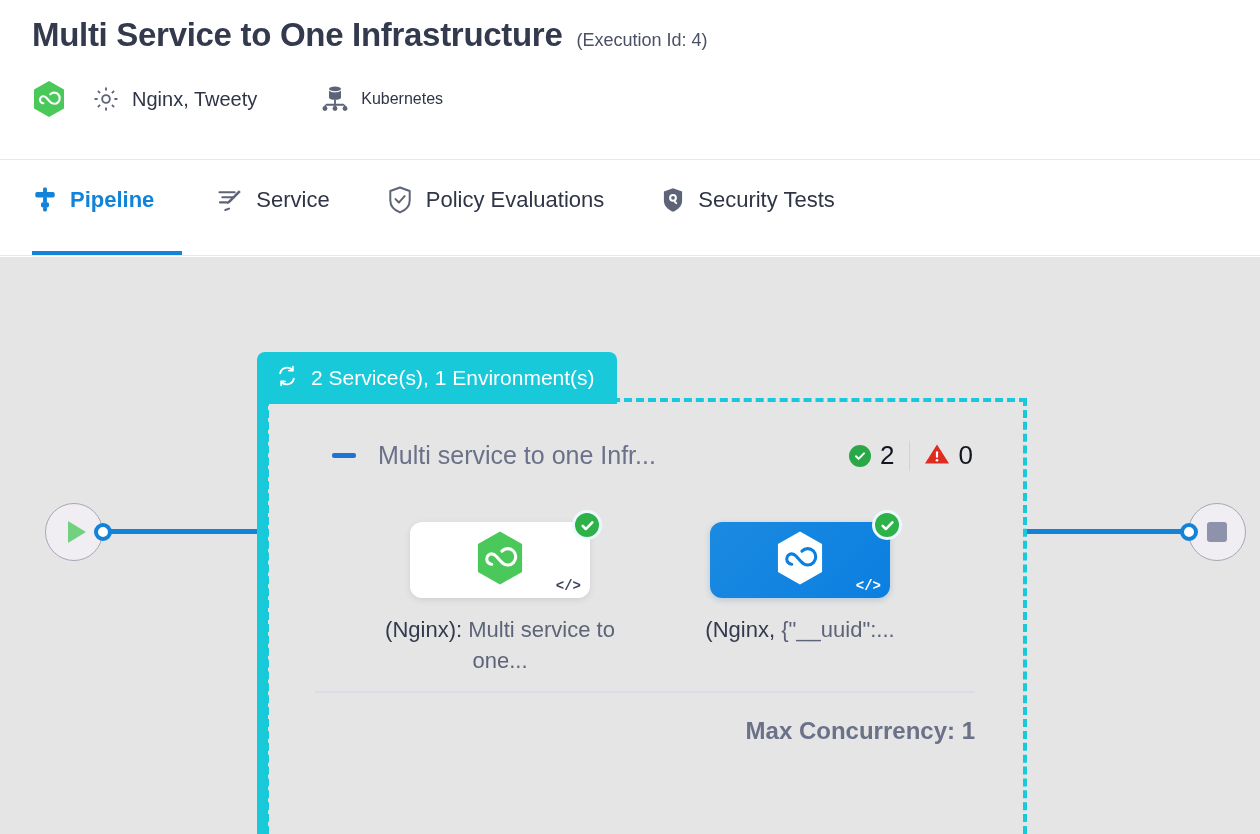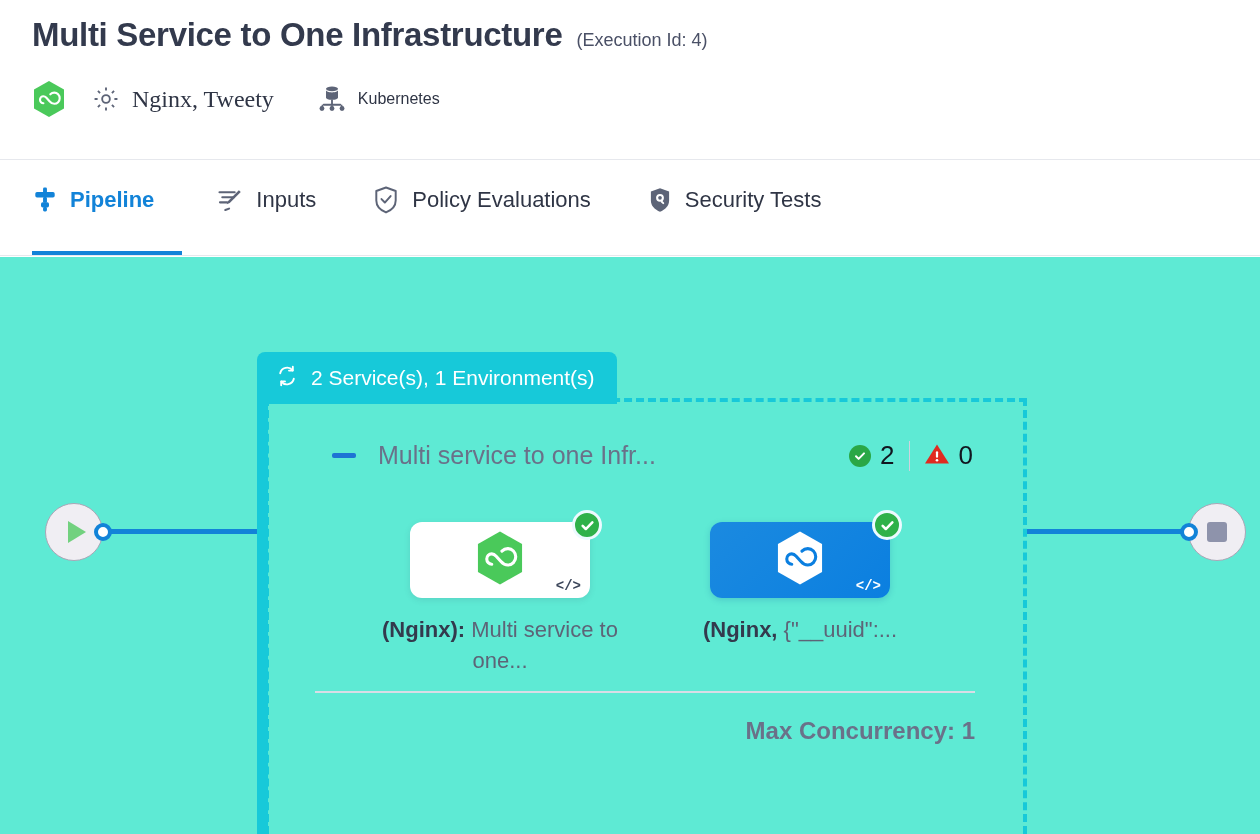--- a/index.html
+++ b/index.html
@@ -38,24 +38,23 @@
   }
   .meta-row {
     display: flex;
     align-items: center;
     margin-top: 26px;
     gap: 0;
   }
   .meta-hex { margin-right: 26px; display:flex; align-items:center; }
   .meta-gear { margin-right: 12px; display:flex; align-items:center; }
   .meta-services {
-    font-size: 24px;
+    font-size: 20px;
     color: #2f3545;
-    margin-right: 44px;
-    font-family: Liberation Serif, serif;
+    margin-right: 64px;
   }
   .meta-k8s-icon { margin-right: 12px; display:flex; align-items:center;}
   .meta-infra {
     font-size: 16px;
     color: #2f3545;
   }
 
   
   .tabs {
     display: flex;
@@ -97,21 +96,21 @@
   }
   .tab-icon { display: flex; align-items: center; }
 
   
   .canvas {
     position: absolute;
     top: 257px;
     left: 0;
     right: 0;
     bottom: 0;
-    background: #5eead4;
+    background: #e5e5e5;
     overflow: hidden;
   }
 
   
   .term-node {
     position: absolute;
     width: 58px;
     height: 58px;
     border-radius: 50%;
     background: #f0eef3;
@@ -279,21 +278,21 @@
 
   
   .card-label {
     position: absolute;
     width: 240px;
     text-align: center;
     font-size: 22px;
     color: #5d6477;
     line-height: 1.42;
   }
-  .card-label b { color: #333a4d; font-weight: bold; }
+  .card-label b { color: #333a4d; font-weight: normal; }
   .card-label.nginx  { left: 380px; top: 357px; }
   .card-label.tweety { left: 680px; top: 357px; }
 
   
   .loop-divider {
     position: absolute;
     left: 315px;
     top: 434px;
     width: 660px;
     height: 2px;
@@ -371,21 +370,21 @@
   </div>
 
   <div class="tab">
     <span class="tab-icon">
       <svg width="28" height="28" viewBox="0 0 24 24" fill="none" stroke="#5d6477" stroke-width="1.8" stroke-linecap="round">
         <path d="M3 5.4h13M5.4 9.6h10M3.4 14h6"></path>
         <path d="M19.6 3.6l1.6 1.6-9.4 9.4-2.6 1 1-2.6z" fill="#5d6477" stroke="none"></path>
         <path d="M8 20.6l3.2-1.2"></path>
       </svg>
     </span>
-    <span class="tab-label">Inputs</span>
+    <span class="tab-label">Service</span>
   </div>
 
   <div class="tab">
     <span class="tab-icon">
       <svg width="28" height="30" viewBox="0 0 24 26" fill="none" stroke="#5d6477" stroke-width="1.7" stroke-linejoin="round">
         <path d="M12 2.2l8.4 3v8.2c0 5-3.6 8.4-8.4 10.4-4.8-2-8.4-5.4-8.4-10.4V5.2z"></path>
         <path d="M8.1 12.2l2.9 3 5-5.6" stroke-linecap="round"></path>
       </svg>
     </span>
     <span class="tab-label">Policy Evaluations</span>

